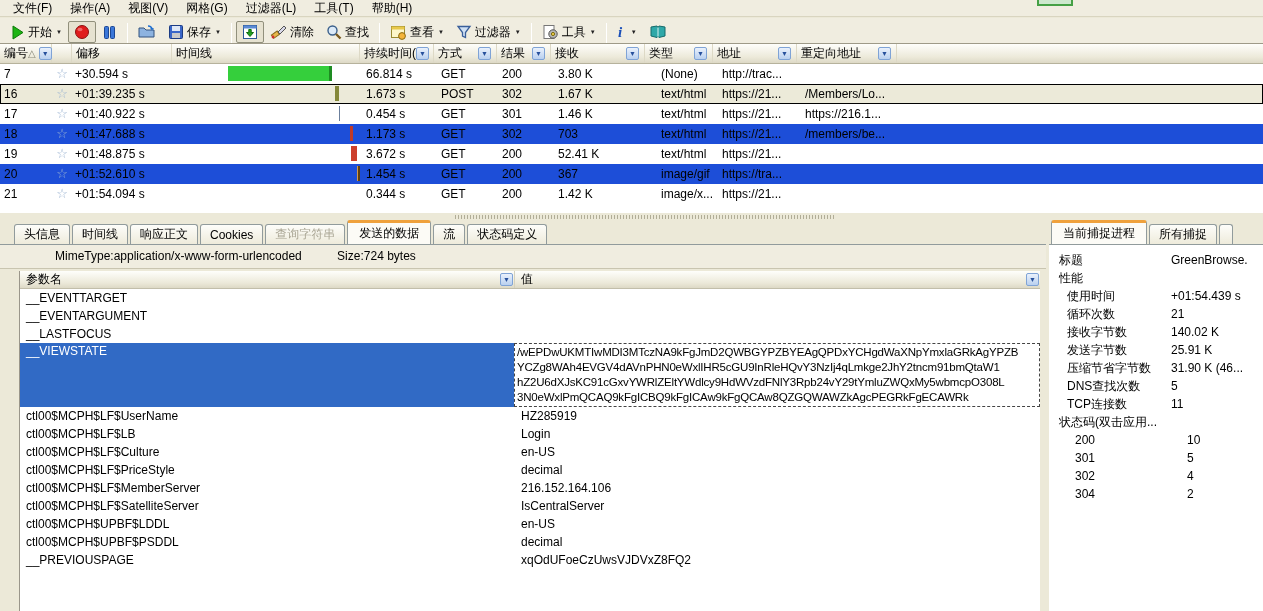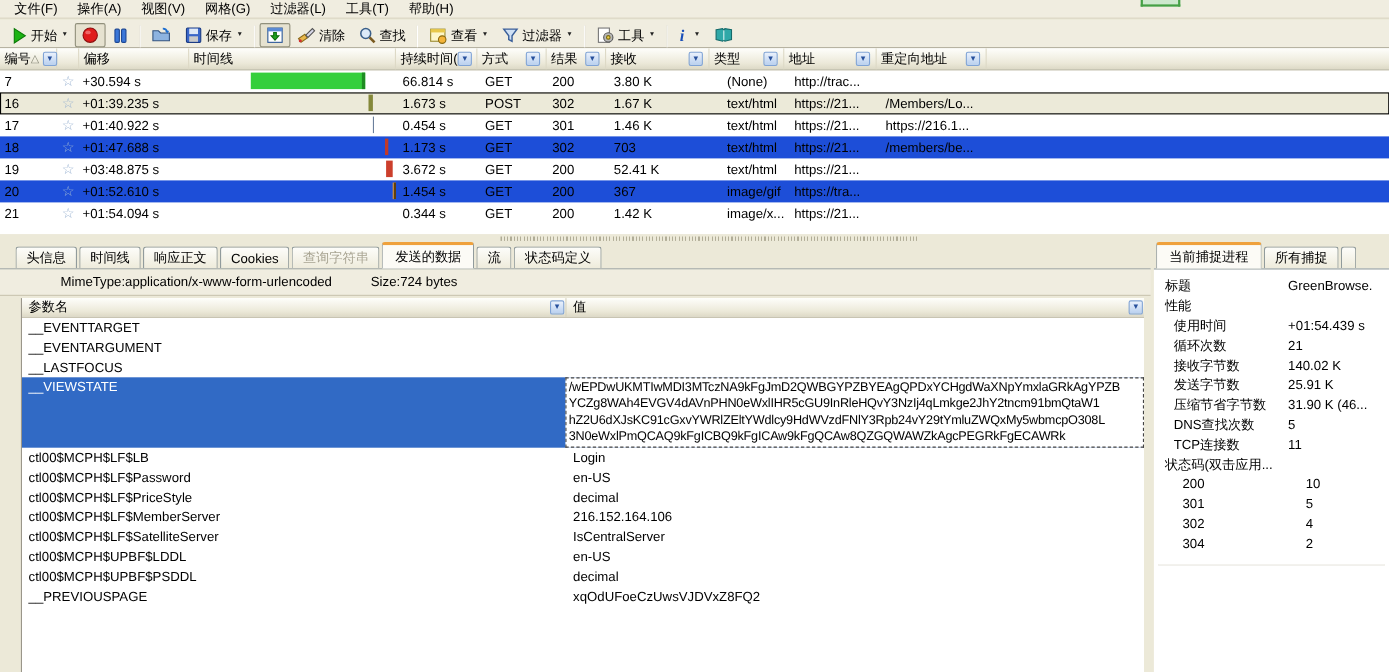--- a/index.html
+++ b/index.html
@@ -313,21 +313,21 @@
           <div class="gcell c-met">GET</div>
           <div class="gcell c-res">302</div>
           <div class="gcell c-rec">703</div>
           <div class="gcell c-typ">text/html</div>
           <div class="gcell c-url">https://21...</div>
           <div class="gcell c-red">/members/be...</div>
         </div>
         <div class="grow">
           <div class="gcell c-id">19</div>
           <div class="gcell c-star">☆</div>
-          <div class="gcell c-off">+03:48.875 s</div>
+          <div class="gcell c-off">+01:48.875 s</div>
           <div class="gcell c-tl">
             <div class="tlbar" style="left: 179px; width: 6px; background: rgb(204, 63, 44);"></div>
           </div>
           <div class="gcell c-dur">3.672 s</div>
           <div class="gcell c-met">GET</div>
           <div class="gcell c-res">200</div>
           <div class="gcell c-rec">52.41 K</div>
           <div class="gcell c-typ">text/html</div>
           <div class="gcell c-url">https://21...</div>
           <div class="gcell c-red"></div>
@@ -414,25 +414,29 @@
           <div class="vs-row">
             <div class="vs-name">__VIEWSTATE</div>
             <div class="vs-box">
               <div class="vs-line">/wEPDwUKMTIwMDI3MTczNA9kFgJmD2QWBGYPZBYEAgQPDxYCHgdWaXNpYmxlaGRkAgYPZB</div>
               <div class="vs-line">YCZg8WAh4EVGV4dAVnPHN0eWxlIHR5cGU9InRleHQvY3NzIj4qLmkge2JhY2tncm91bmQtaW1</div>
               <div class="vs-line">hZ2U6dXJsKC91cGxvYWRlZEltYWdlcy9HdWVzdFNlY3Rpb24vY29tYmluZWQxMy5wbmcpO308L</div>
               <div class="vs-line">3N0eWxlPmQCAQ9kFgICBQ9kFgICAw9kFgQCAw8QZGQWAWZkAgcPEGRkFgECAWRk</div>
             </div>
           </div>
           <div class="prow">
+            <div class="pcell pname">ctl00$MCPH$LF$UserName</div>
+            <div class="pcell pval">HZ285919</div>
+          </div>
+          <div class="prow">
             <div class="pcell pname">ctl00$MCPH$LF$LB</div>
             <div class="pcell pval">Login</div>
           </div>
           <div class="prow">
-            <div class="pcell pname">ctl00$MCPH$LF$Password</div>
+            <div class="pcell pname">ctl00$MCPH$LF$Culture</div>
             <div class="pcell pval">en-US</div>
           </div>
           <div class="prow">
             <div class="pcell pname">ctl00$MCPH$LF$PriceStyle</div>
             <div class="pcell pval">decimal</div>
           </div>
           <div class="prow">
             <div class="pcell pname">ctl00$MCPH$LF$MemberServer</div>
             <div class="pcell pval">216.152.164.106</div>
           </div>

